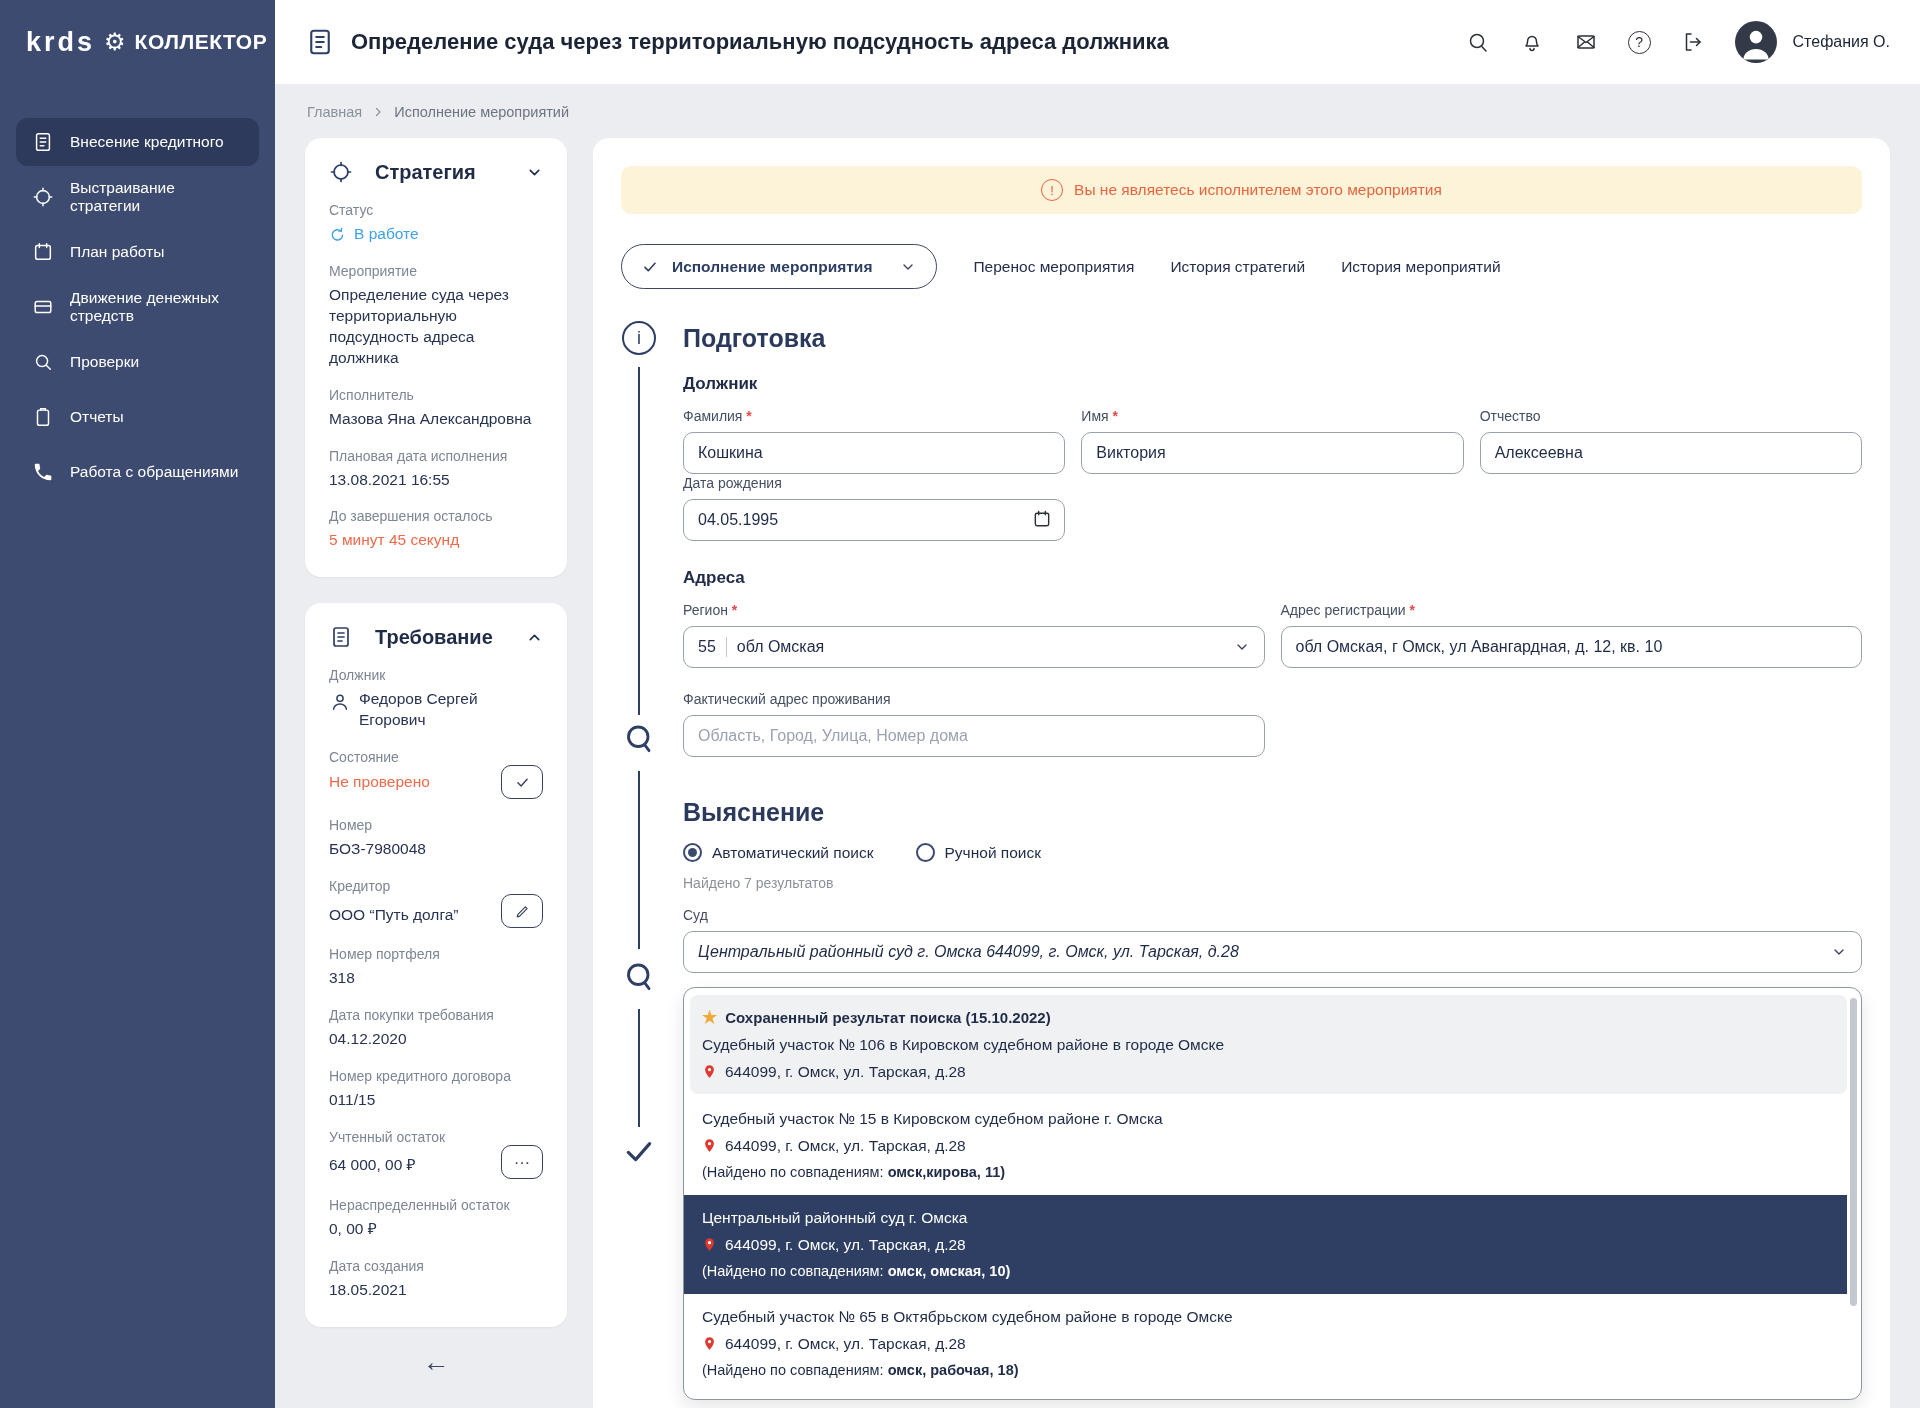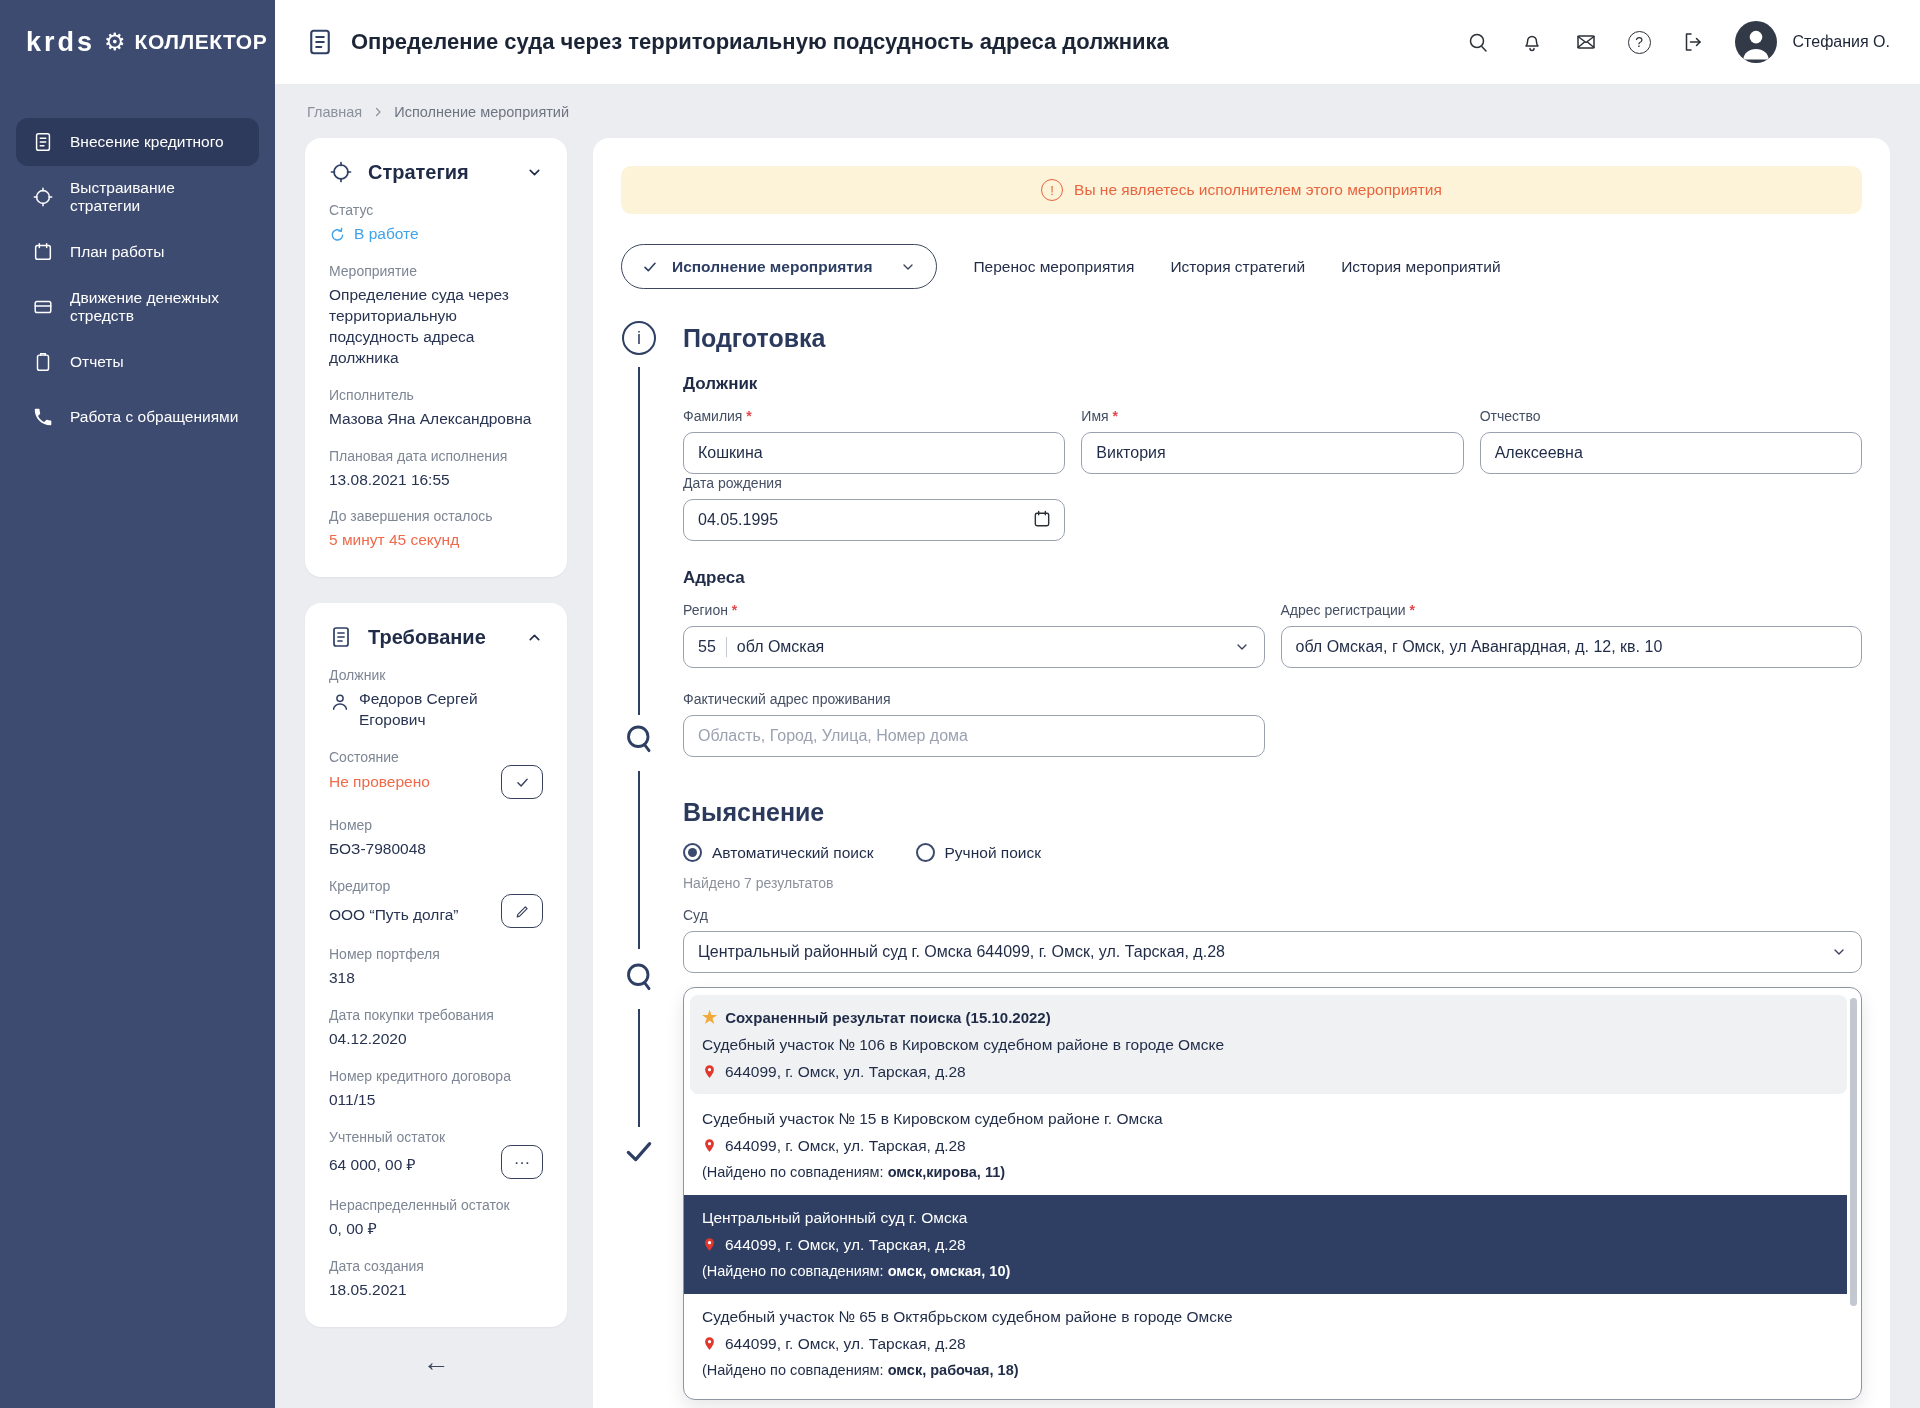--- a/index.html
+++ b/index.html
@@ -38,21 +38,21 @@
   .content { flex:1; padding:14px 30px 24px; overflow:hidden; }
   .breadcrumb { display:flex; align-items:center; gap:10px; font-size:14.5px; color:#8B919C; margin:6px 0 18px 2px; }
   .breadcrumb .crumb { cursor:pointer; }
   .breadcrumb .current { color:#6E7480; }
   .layout { display:flex; gap:26px; align-items:flex-start; }
 
   
   .left-col { width:262px; flex-shrink:0; }
   .card { background:#fff; border-radius:16px; padding:22px 24px 26px; box-shadow:0 1px 2px rgba(16,24,40,.05); }
   .card + .card { margin-top:26px; }
-  .card-head { display:flex; align-items:center; gap:15px; font-size:20px; font-weight:bold; color:#1F2B47; }
+  .card-head { display:flex; align-items:center; gap:22px; font-size:20px; font-weight:bold; color:#1F2B47; }
   .card-head svg.h-icon { width:24px; height:24px; }
   .card-head .chev { margin-left:auto; cursor:pointer; display:flex; }
   .f-label { font-size:14px; color:#7D8694; margin-top:18px; }
   .f-value { font-size:15.5px; color:#273350; margin-top:6px; line-height:1.35; }
   .blue { color:#3FA2E9; }
   .orange { color:#EE6A4B; }
   .inline { display:flex; align-items:center; gap:8px; }
   .row-btn { display:flex; align-items:center; justify-content:space-between; }
   .sq-btn { width:42px; height:34px; border:1px solid #39425C; border-radius:10px; background:#fff; color:#39425C; display:flex; align-items:center; justify-content:center; cursor:pointer; flex-shrink:0; }
   .sq-btn svg { width:17px; height:17px; }
@@ -152,20 +152,27 @@
             <path d="M8 3v4M16 3v4"></path>
           </svg>
         <span>План работы</span>
       </div>
       <div class="nav-item">
         <svg viewBox="0 0 24 24" fill="none" stroke="#fff" stroke-width="1.6" stroke-linecap="round">
             <rect x="3.5" y="6" width="17" height="12" rx="2"></rect>
             <path d="M3.5 11h17"></path>
           </svg>
         <span>Движение денежных стредств</span>
+      </div>
+      <div class="nav-item">
+        <svg viewBox="0 0 24 24" fill="none" stroke="#fff" stroke-width="1.6" stroke-linecap="round">
+            <circle cx="11" cy="11" r="6"></circle>
+            <path d="M15.5 15.5 20 20"></path>
+          </svg>
+        <span>Проверки</span>
       </div>
       <div class="nav-item">
         <svg viewBox="0 0 24 24" fill="none" stroke="#fff" stroke-width="1.6" stroke-linecap="round">
             <rect x="6" y="4.5" width="12" height="16.5" rx="2"></rect>
             <path d="M9.5 4.5V3h5v1.5"></path>
           </svg>
         <span>Отчеты</span>
       </div>
       <div class="nav-item">
         <svg viewBox="0 0 24 24" fill="#fff">
@@ -435,21 +442,21 @@
                 <span class="radio on"></span>
                 <span>Автоматический поиск</span>
               </span>
               <span class="radio-opt">
                 <span class="radio"></span>
                 <span>Ручной поиск</span>
               </span>
             </div>
             <div class="muted">Найдено 7 результатов</div>
             <div class="court-label">Суд</div>
-            <div class="select-box" style="margin-top:7px;">
+            <div class="select-box" style="margin-top:7px;font-style:italic;">
               <span>Центральный районный суд г. Омска 644099, г. Омск, ул. Тарская, д.28</span>
               <span class="chev">
                 <svg width="16" height="16" viewBox="0 0 24 24" fill="none" stroke="currentColor" stroke-width="2" stroke-linecap="round" stroke-linejoin="round">
                     <path d="m6 9 6 6 6-6"></path>
                   </svg>
               </span>
             </div>
 
             <div class="panel">
               <div class="opt saved">

